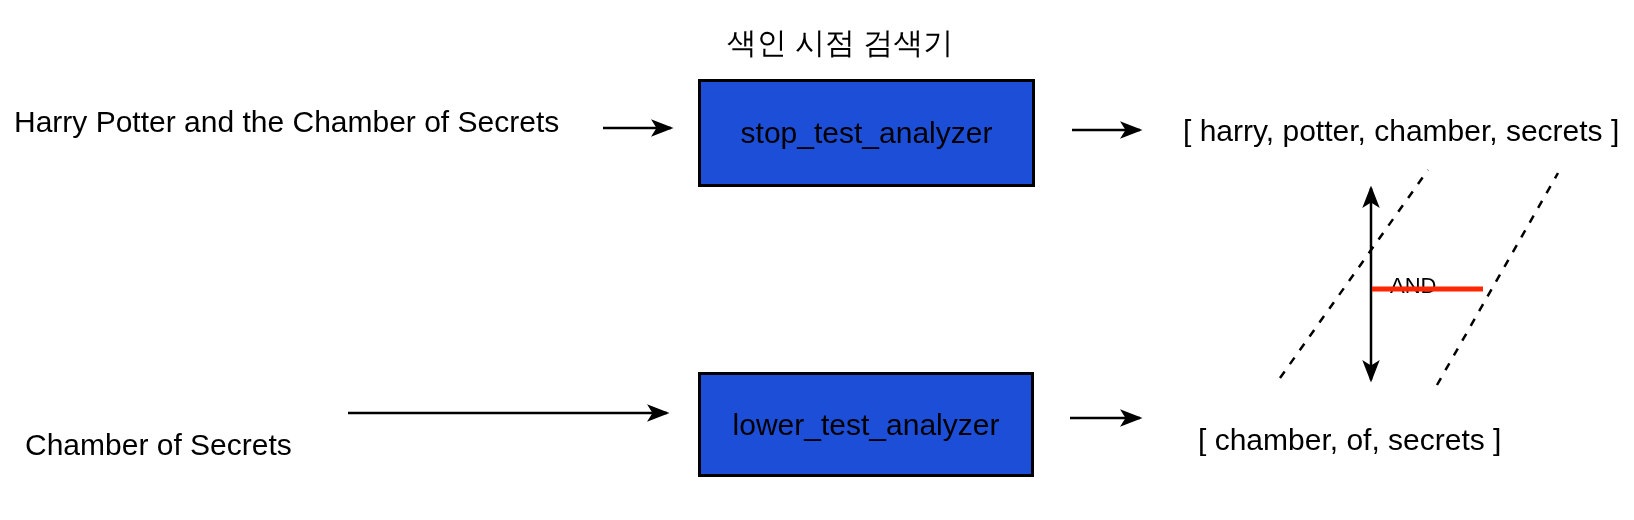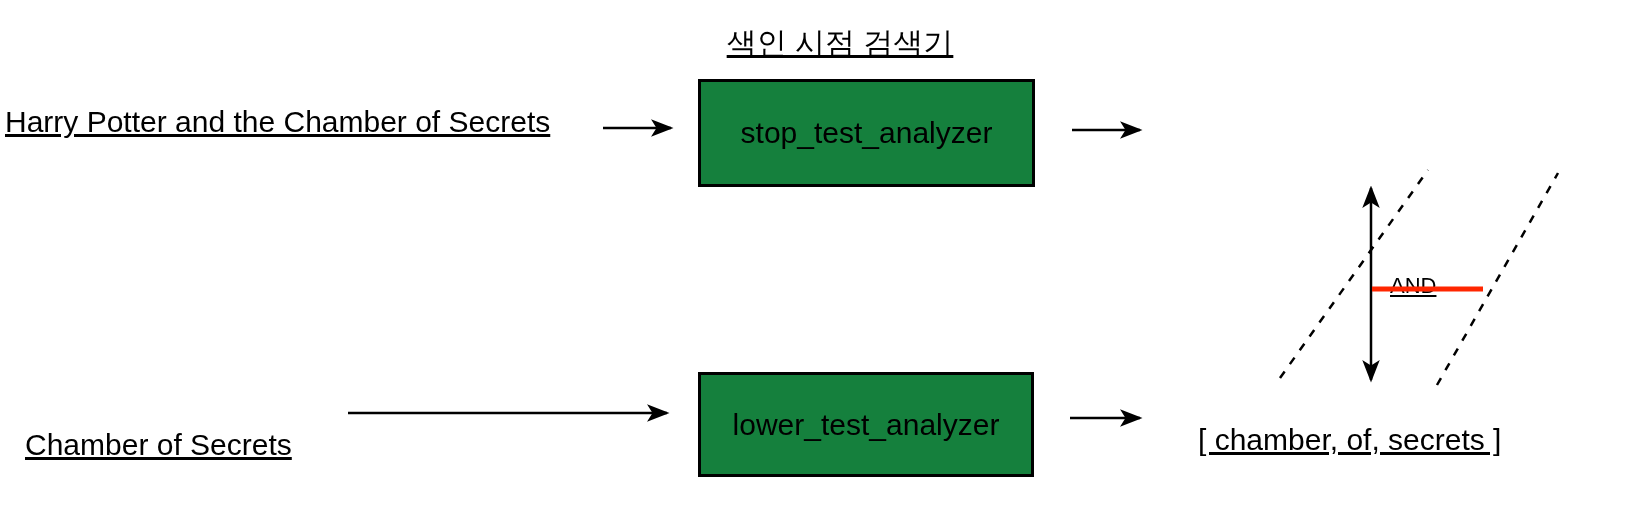--- a/index.html
+++ b/index.html
@@ -15,40 +15,39 @@
     font-family: "Liberation Sans", sans-serif;
     color: #000000;
     overflow: hidden;
   }
   .txt {
     position: absolute;
     font-size: 30px;
     line-height: 36px;
     white-space: nowrap;
     color: #000000;
-    text-decoration: underline;
   }
   .centered-label {
     transform: translateX(-50%);
   }
   .analyzer-box {
     position: absolute;
     border: 3px solid #000000;
-    background: #15803d;
+    background: #1d4ed8;
     display: flex;
     align-items: center;
     justify-content: center;
     font-size: 30px;
     white-space: nowrap;
     box-sizing: border-box;
   }
   #box-1 { left: 698px; top: 79px;  width: 337px; height: 108px; }
   #box-2 { left: 698px; top: 372px; width: 336px; height: 105px; align-items: center; }
 
-  #input-1  { left: 5px;   top: 104px; }
+  #input-1  { left: 14px;   top: 104px; }
   #label-1  { left: 840px;  top: 25px;  }
   #output-1 { left: 1183px; top: 113px; }
 
   #input-2  { left: 25px;   top: 391px; margin-top: 36px; }
   #label-2  { left: 846px;  top: 310px; }
   #output-2 { left: 1198px; top: 422px; }
 
   #and-label {
     left: 1390px;
     top: 266px;
@@ -70,20 +69,21 @@
 <div class="canvas">
 
   <div id="input-1" class="txt">Harry Potter and the Chamber of Secrets</div>
 
   <div id="label-1" class="txt centered-label">색인 시점 검색기</div>
 
   <div id="box-1" class="analyzer-box">
     <span>stop_test_analyzer</span>
   </div>
 
+  <div id="output-1" class="txt">[ harry, potter, chamber, secrets ]</div>
 
   <div id="input-2" class="txt">Chamber of Secrets</div>
 
 
   <div id="box-2" class="analyzer-box">
     <span>lower_test_analyzer</span>
   </div>
 
   <div id="output-2" class="txt">[ chamber, of, secrets ]</div>
 

